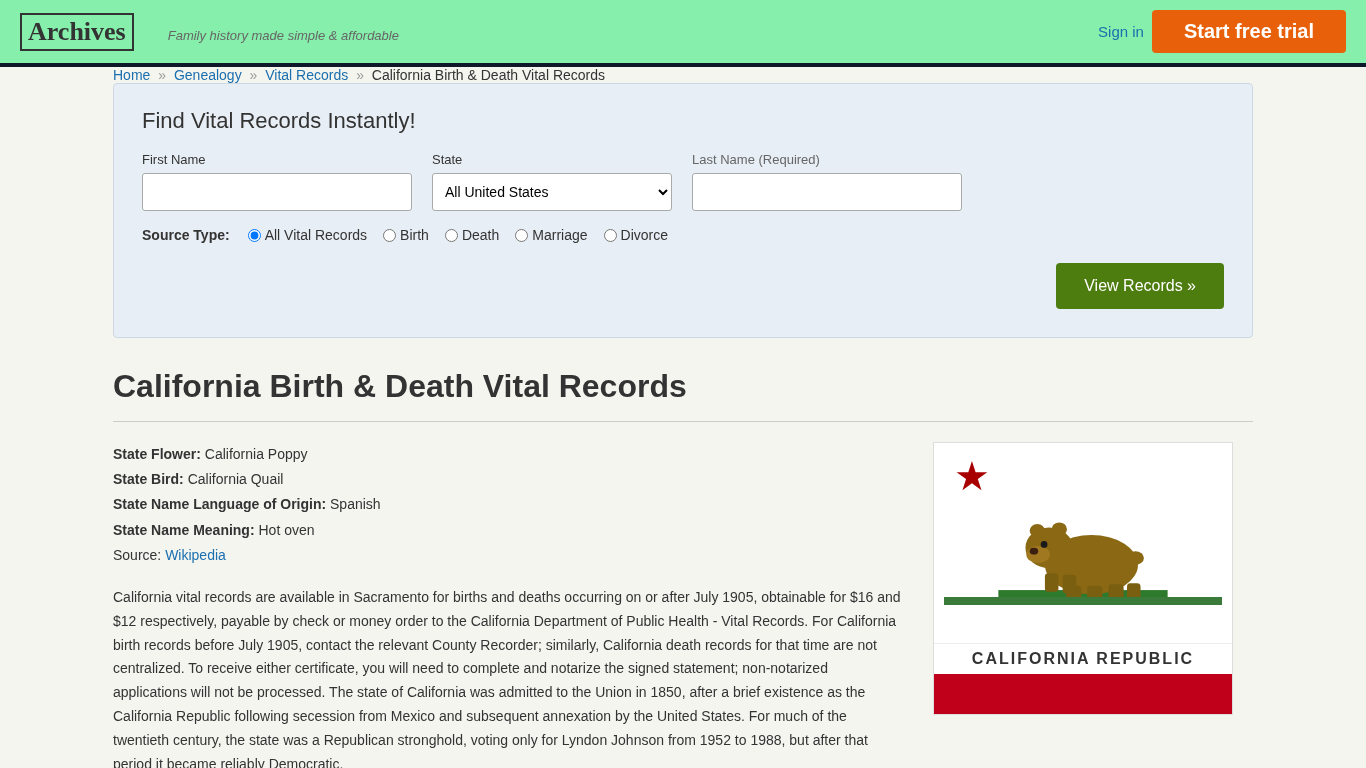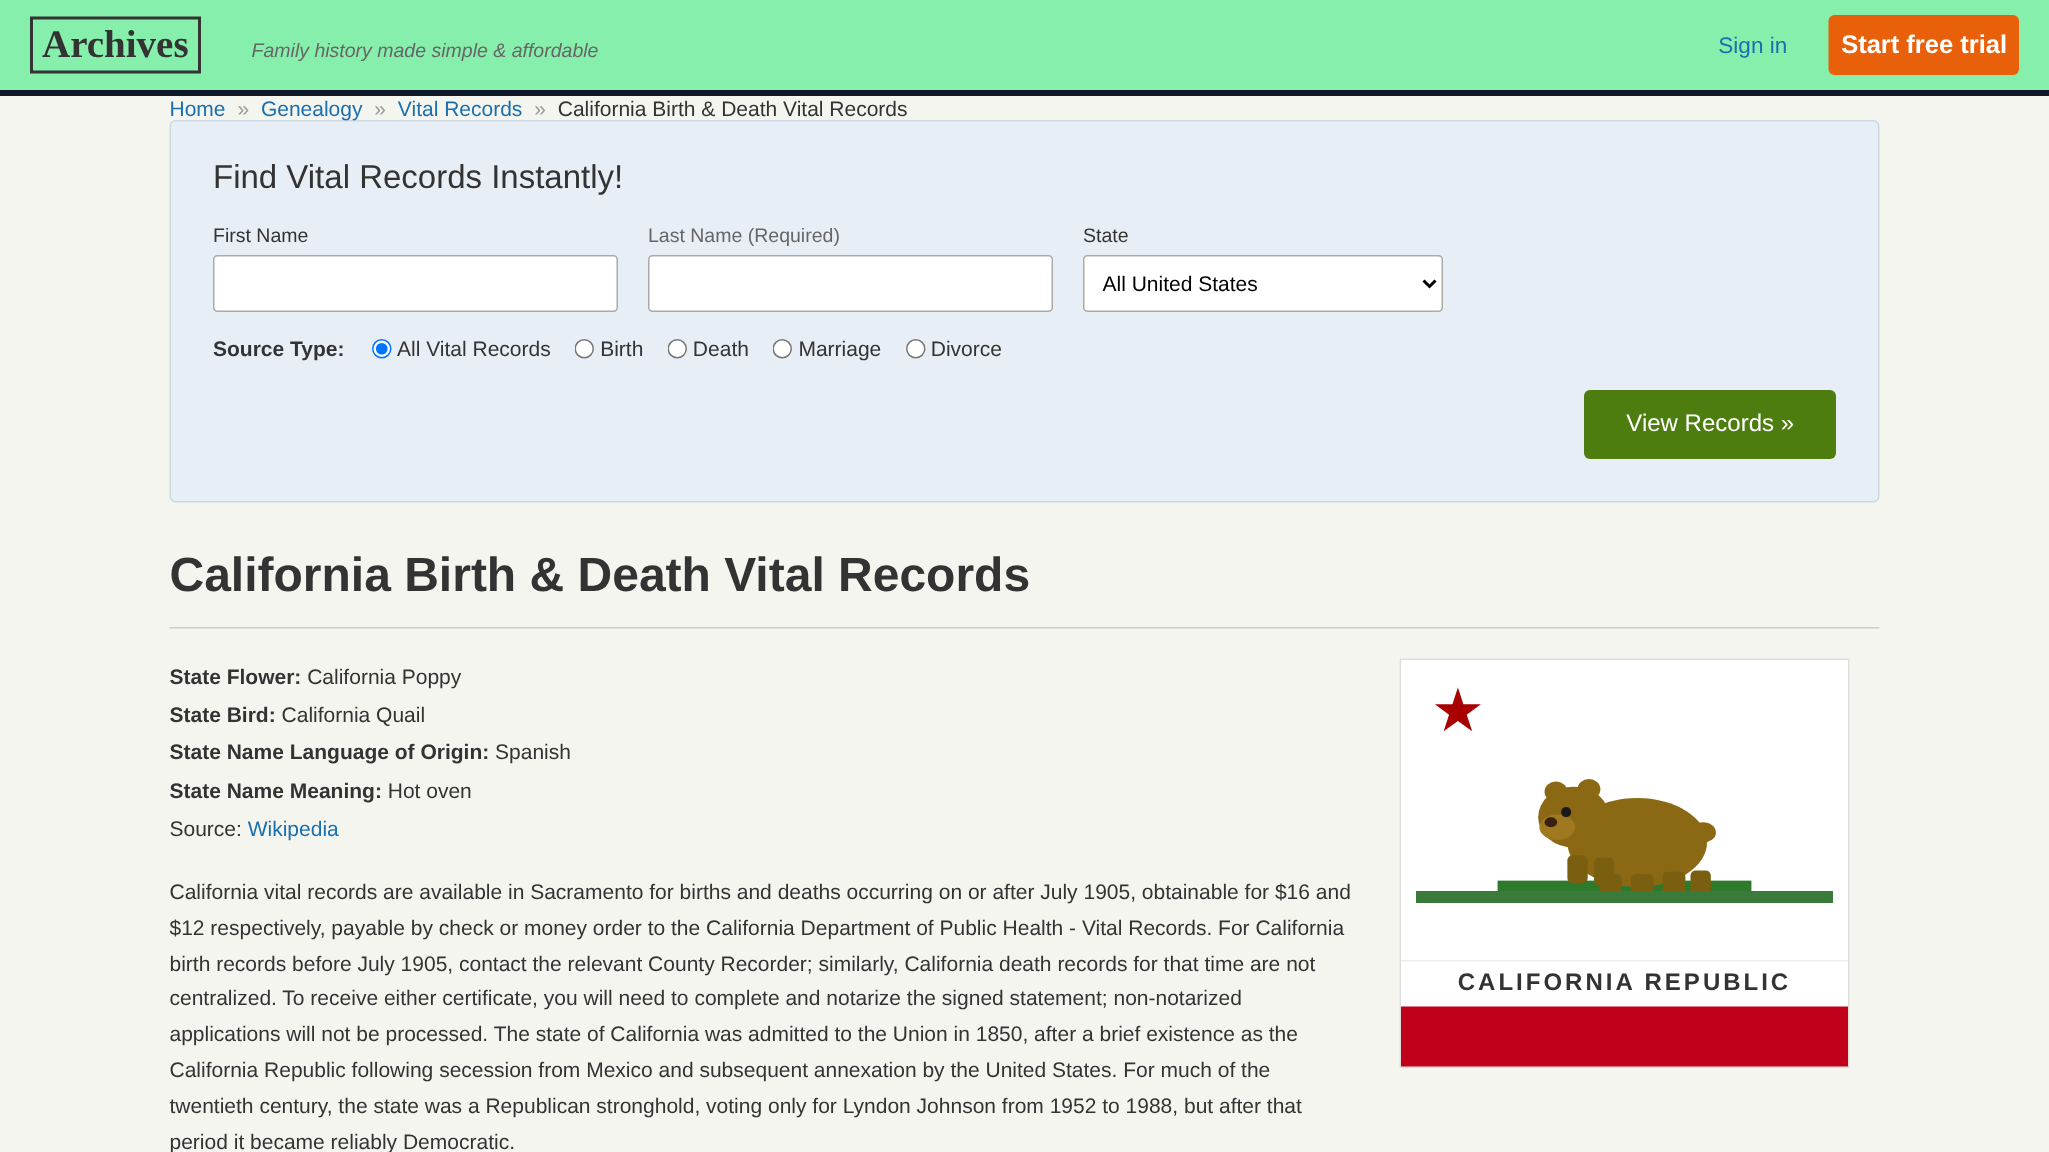--- a/index.html
+++ b/index.html
@@ -29,34 +29,34 @@
     }
     .logo-tagline {
       font-size: 13px;
       color: #666;
       font-style: italic;
       margin-left: 24px;
     }
     .header-right {
       display: flex;
       align-items: center;
-      gap: 28px;
+      gap: 8px;
     }
     .sign-in-link {
       color: #1a6faf;
       text-decoration: none;
       font-size: 15px;
     }
     .start-trial-btn {
       background: #e8610a;
       color: white;
       border: none;
-      padding: 10px 8px;
+      padding: 10px 32px;
       border-radius: 4px;
-      font-size: 17px;
+      font-size: 20px;
       font-weight: bold;
       cursor: pointer;
     }
 
     
     .breadcrumb {
       padding: 12px 20px;
       font-size: 14px;
       background: #f5f5f0;
     }
@@ -287,30 +287,30 @@
 <div class="main-content">
 
   <div class="search-box">
     <h2>Find Vital Records Instantly!</h2>
     <div class="search-fields">
       <div class="field-group">
         <label>First Name</label>
         <input type="text" style="">
       </div>
       <div class="field-group">
+        <label>State</label>
+        <select>
+          <option>All United States</option>
+        </select>
+      </div>
+      <div class="field-group">
         <label>
           <span>Last Name</span> <span style="color:#666;">(Required)</span>
         </label>
         <input type="text" style="">
-      </div>
-      <div class="field-group">
-        <label>State</label>
-        <select>
-          <option>All United States</option>
-        </select>
       </div>
     </div>
 
     <div class="clearfix">
       <div class="record-type-row">
         <label>Source Type:</label>
         <div class="record-type-options">
           <label>
             <input type="radio" name="record_type" checked="" style="">
             <span>All Vital Records</span>

